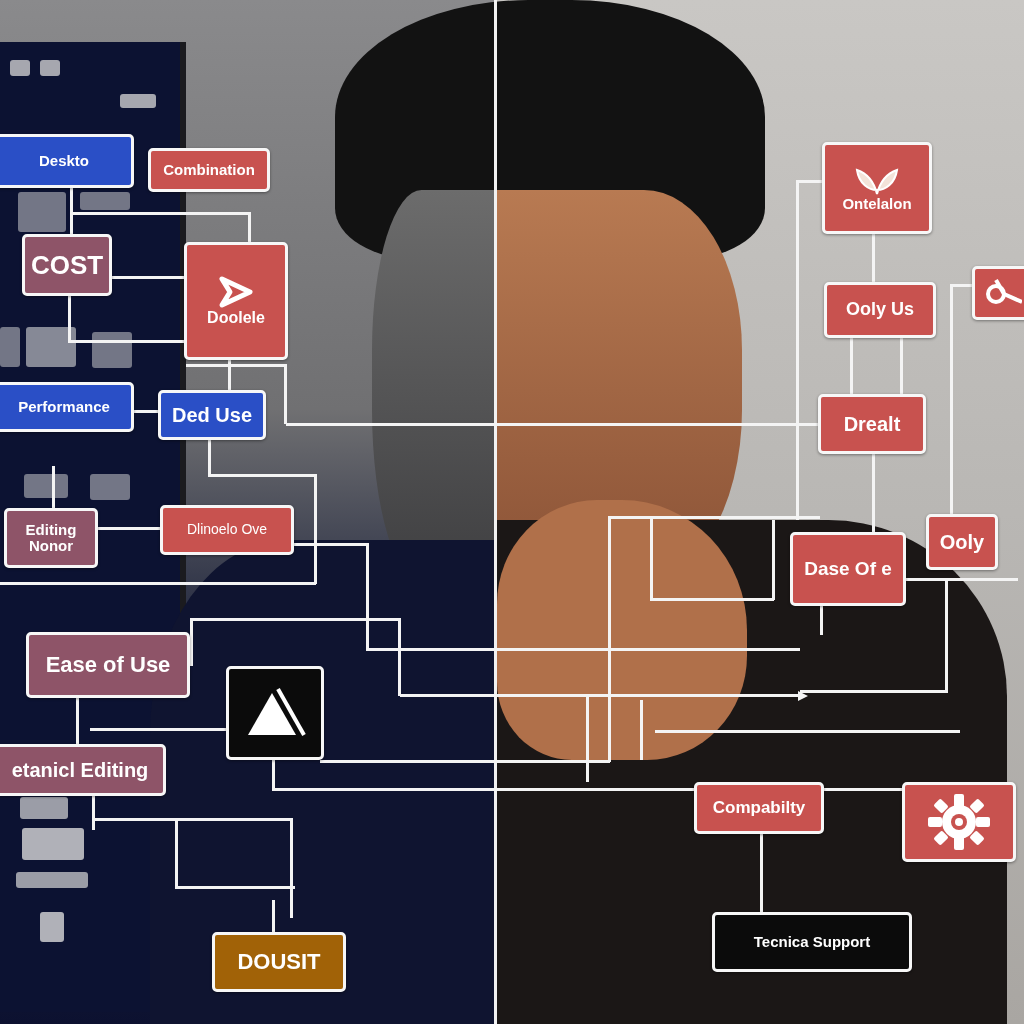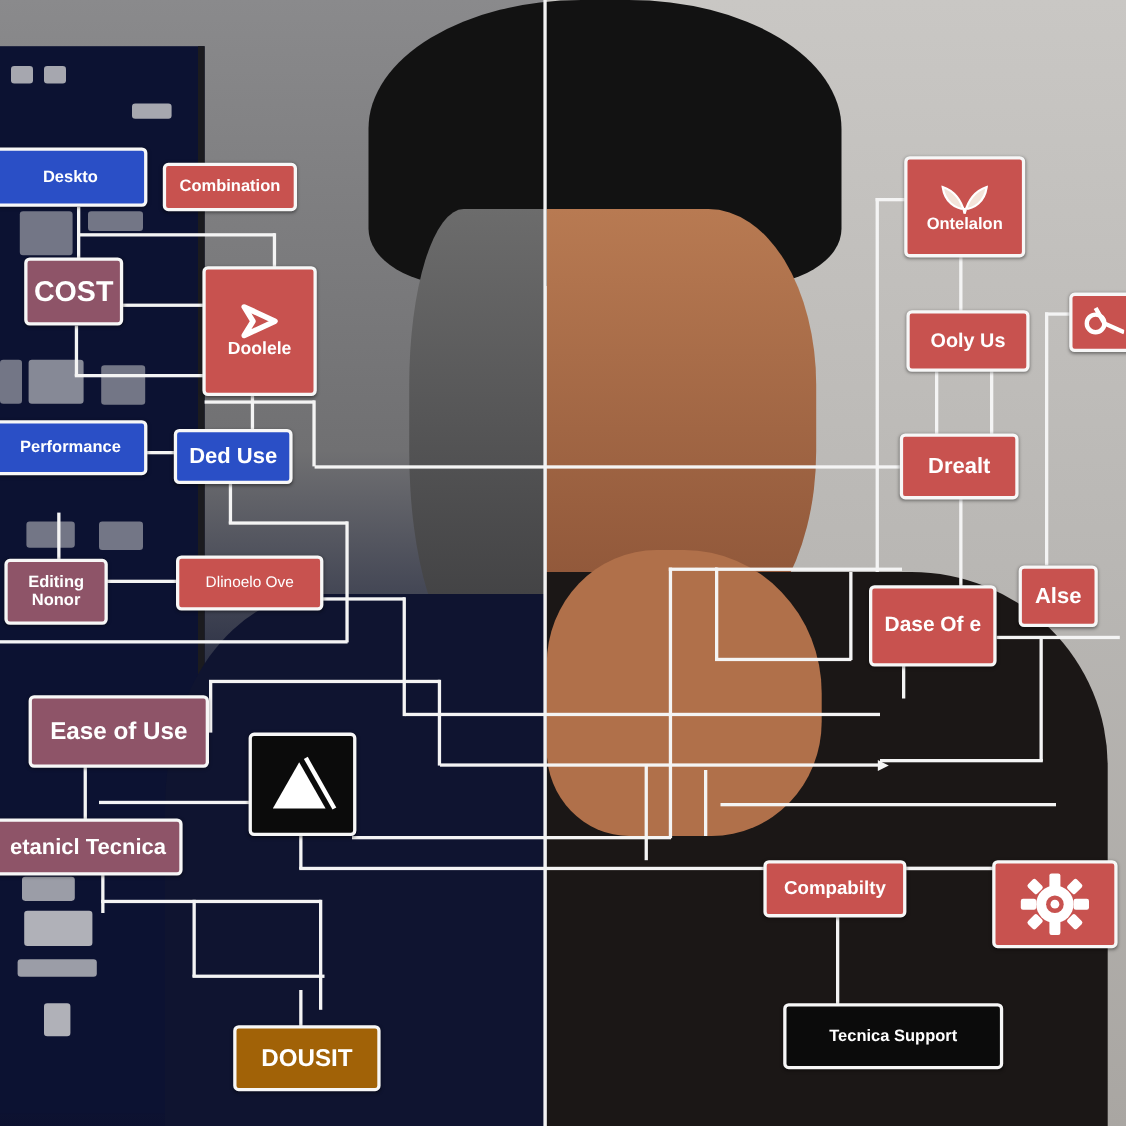--- a/index.html
+++ b/index.html
@@ -149,21 +149,21 @@
 <div class="node mauve" style="left:26px;top:632px;width:164px;height:66px;font-size:22px;">
   <span>Ease of Use</span>
 </div>
 <div class="node black" style="left:226px;top:666px;width:98px;height:94px;">
   <svg class="icon" width="66" height="60" viewBox="0 0 66 60">
       <polygon points="30,10 54,52 6,52" fill="#fff"></polygon>
       <line x1="36" y1="6" x2="62" y2="52" stroke="#fff" stroke-width="4"></line>
     </svg>
 </div>
 <div class="node mauve" style="left:-6px;top:744px;width:172px;height:52px;font-size:20px;">
-  <span>etanicl Tecnica</span>
+  <span>etanicl Editing</span>
 </div>
 <div class="node purple" style="left:212px;top:932px;width:134px;height:60px;font-size:22px;">
   <span>DOUSIT</span>
 </div>
 
 <div class="node red" style="left:822px;top:142px;width:110px;height:92px;font-size:15px;">
   <svg class="icon" width="44" height="32" viewBox="0 0 44 32">
       <path d="M22 30 C18 14 8 8 2 6 C4 20 14 26 22 26 Z" fill="#f3e3d9" stroke="#fff" stroke-width="2"></path>
       <path d="M22 30 C26 14 36 8 42 6 C40 20 30 26 22 26 Z" fill="#f3e3d9" stroke="#fff" stroke-width="2"></path>
     </svg>
@@ -175,21 +175,21 @@
 <div class="node red" style="left:972px;top:266px;width:60px;height:54px;">
   <svg class="icon" width="40" height="34" viewBox="0 0 40 34">
       <circle cx="14" cy="18" r="8" fill="none" stroke="#fff" stroke-width="4"></circle>
       <path d="M14 4 L22 18 L40 26" fill="none" stroke="#fff" stroke-width="4"></path>
     </svg>
 </div>
 <div class="node red" style="left:818px;top:394px;width:108px;height:60px;font-size:20px;">
   <span>Drealt</span>
 </div>
 <div class="node red" style="left:926px;top:514px;width:72px;height:56px;font-size:20px;">
-  <span>Alse</span>
+  <span>Ooly</span>
 </div>
 <div class="node red" style="left:790px;top:532px;width:116px;height:74px;font-size:19px;">
   <span>Dase Of  e</span>
 </div>
 <div class="node red" style="left:694px;top:782px;width:130px;height:52px;font-size:17px;">
   <span>Compabilty</span>
 </div>
 <div class="node red" style="left:902px;top:782px;width:114px;height:80px;">
   <svg class="icon" width="66" height="60" viewBox="0 0 66 60">
     <g fill="#fff">

